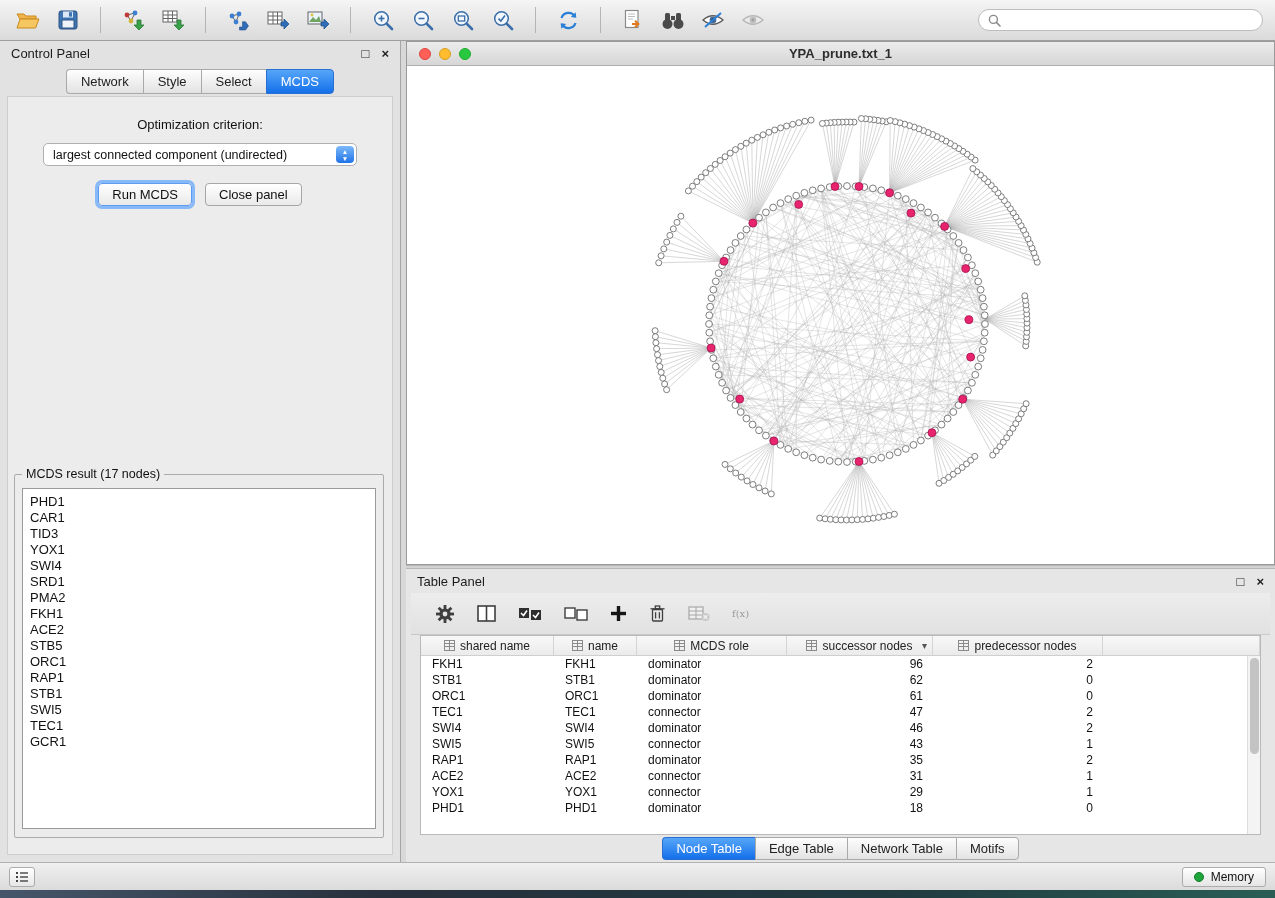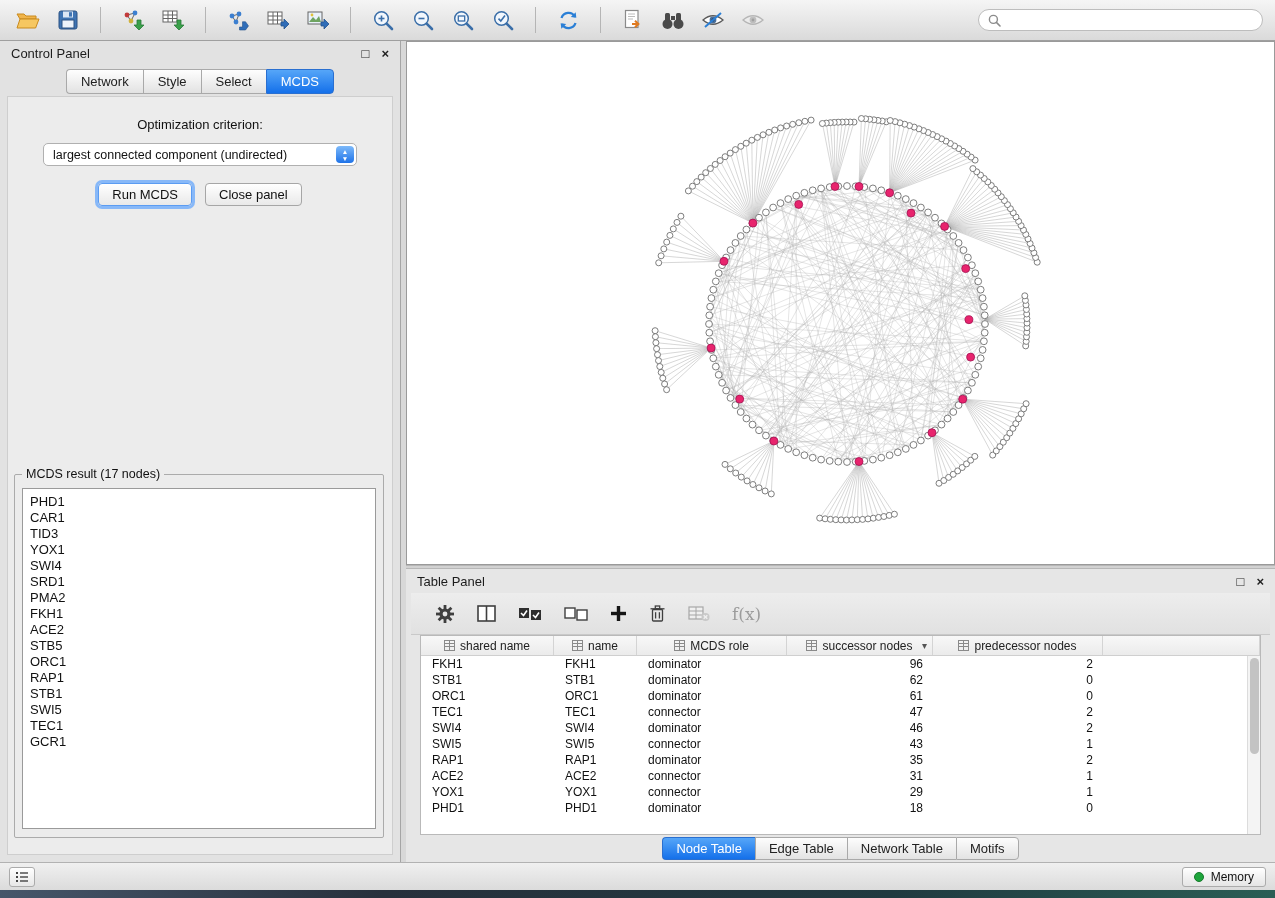--- a/index.html
+++ b/index.html
@@ -72,21 +72,21 @@
   .v-splitter { position:absolute; left:401px; top:41px; width:5px; height:821px; background:#d8d8d8; }
   .h-splitter { position:absolute; left:406px; top:565px; width:869px; height:4px;
     background:#d2d2d2; border-top:1px solid #b7b7b7; border-bottom:1px solid #b7b7b7; }
 
   
   .table-panel { position:absolute; left:406px; top:569px; width:869px; height:293px;
     background:#e6e6e6; display:flex; flex-direction:column;justify-content:space-between; }
   .tp-toolbar { height:42px; display:flex; align-items:center; gap:22px; padding-left:24px;
     background:linear-gradient(#ededed,#e1e1e1); border-bottom:1px solid #c9c9c9; margin:0 5px; }
   .tpi { display:flex; align-items:center; justify-content:center; cursor:default; border:none; background:none; }
-  .fx-label { font-family:"DejaVu Serif", serif; font-size:17px; color:#9c9c9c; }
+  .fx-label { font-family:"DejaVu Serif", serif; font-size:10px; color:#9c9c9c; }
   .tp-table { flex:1; position:relative; background:#fff; border:1px solid #b9b9b9; margin:0 14px; overflow:hidden; }
   .thead { display:flex; height:20px; background:linear-gradient(#f8f8f8,#ebebeb);
     border-bottom:1px solid #cfcfcf; font-size:12px; color:#222; }
   .th { display:flex; align-items:center; justify-content:center; gap:5px;
     border-right:1px solid #d4d4d4; position:relative; }
   .th .sort-chevron { position:absolute; right:5px; color:#555; font-size:10px; }
   .thfill { flex:1; }
   .w0{width:133px}.w1{width:83px}.w2{width:150px}.w3{width:146px}.w4{width:170px}
   .trow { display:flex; height:16px; font-size:12px; color:#111; align-items:center; }
   .tc { overflow:hidden; white-space:nowrap; }
@@ -313,20 +313,28 @@
           <div>TEC1</div>
           <div>GCR1</div>
         </div>
       </fieldset>
     </div>
   </div>
 
   <div class="v-splitter"></div>
 
   <div class="network-window">
+    <div class="net-titlebar">
+      <div class="traffic">
+        <span class="tl red"></span>
+        <span class="tl yellow"></span>
+        <span class="tl green"></span>
+      </div>
+      <div class="net-title">YPA_prune.txt_1</div>
+    </div>
     <div class="net-canvas">
       <svg id="network-svg" width="867" height="498" viewBox="0 0 867 498">
           <line x1="323.5" y1="331.9" x2="405.7" y2="124.3" stroke="#b0b0b0" stroke-width="0.6" opacity="0.55"></line>
           <line x1="306.3" y1="292.3" x2="576.9" y2="275.3" stroke="#b0b0b0" stroke-width="0.6" opacity="0.55"></line>
           <line x1="373.5" y1="378.9" x2="303.1" y2="275.3" stroke="#b0b0b0" stroke-width="0.6" opacity="0.55"></line>
           <line x1="528.0" y1="364.3" x2="556.5" y2="331.9" stroke="#b0b0b0" stroke-width="0.6" opacity="0.55"></line>
           <line x1="564.9" y1="199.2" x2="577.7" y2="266.7" stroke="#b0b0b0" stroke-width="0.6" opacity="0.55"></line>
           <line x1="577.7" y1="266.7" x2="571.2" y2="215.4" stroke="#b0b0b0" stroke-width="0.6" opacity="0.55"></line>
           <line x1="339.4" y1="163.5" x2="575.6" y2="232.1" stroke="#b0b0b0" stroke-width="0.6" opacity="0.55"></line>
           <line x1="564.9" y1="199.2" x2="373.5" y2="378.9" stroke="#b0b0b0" stroke-width="0.6" opacity="0.55"></line>

